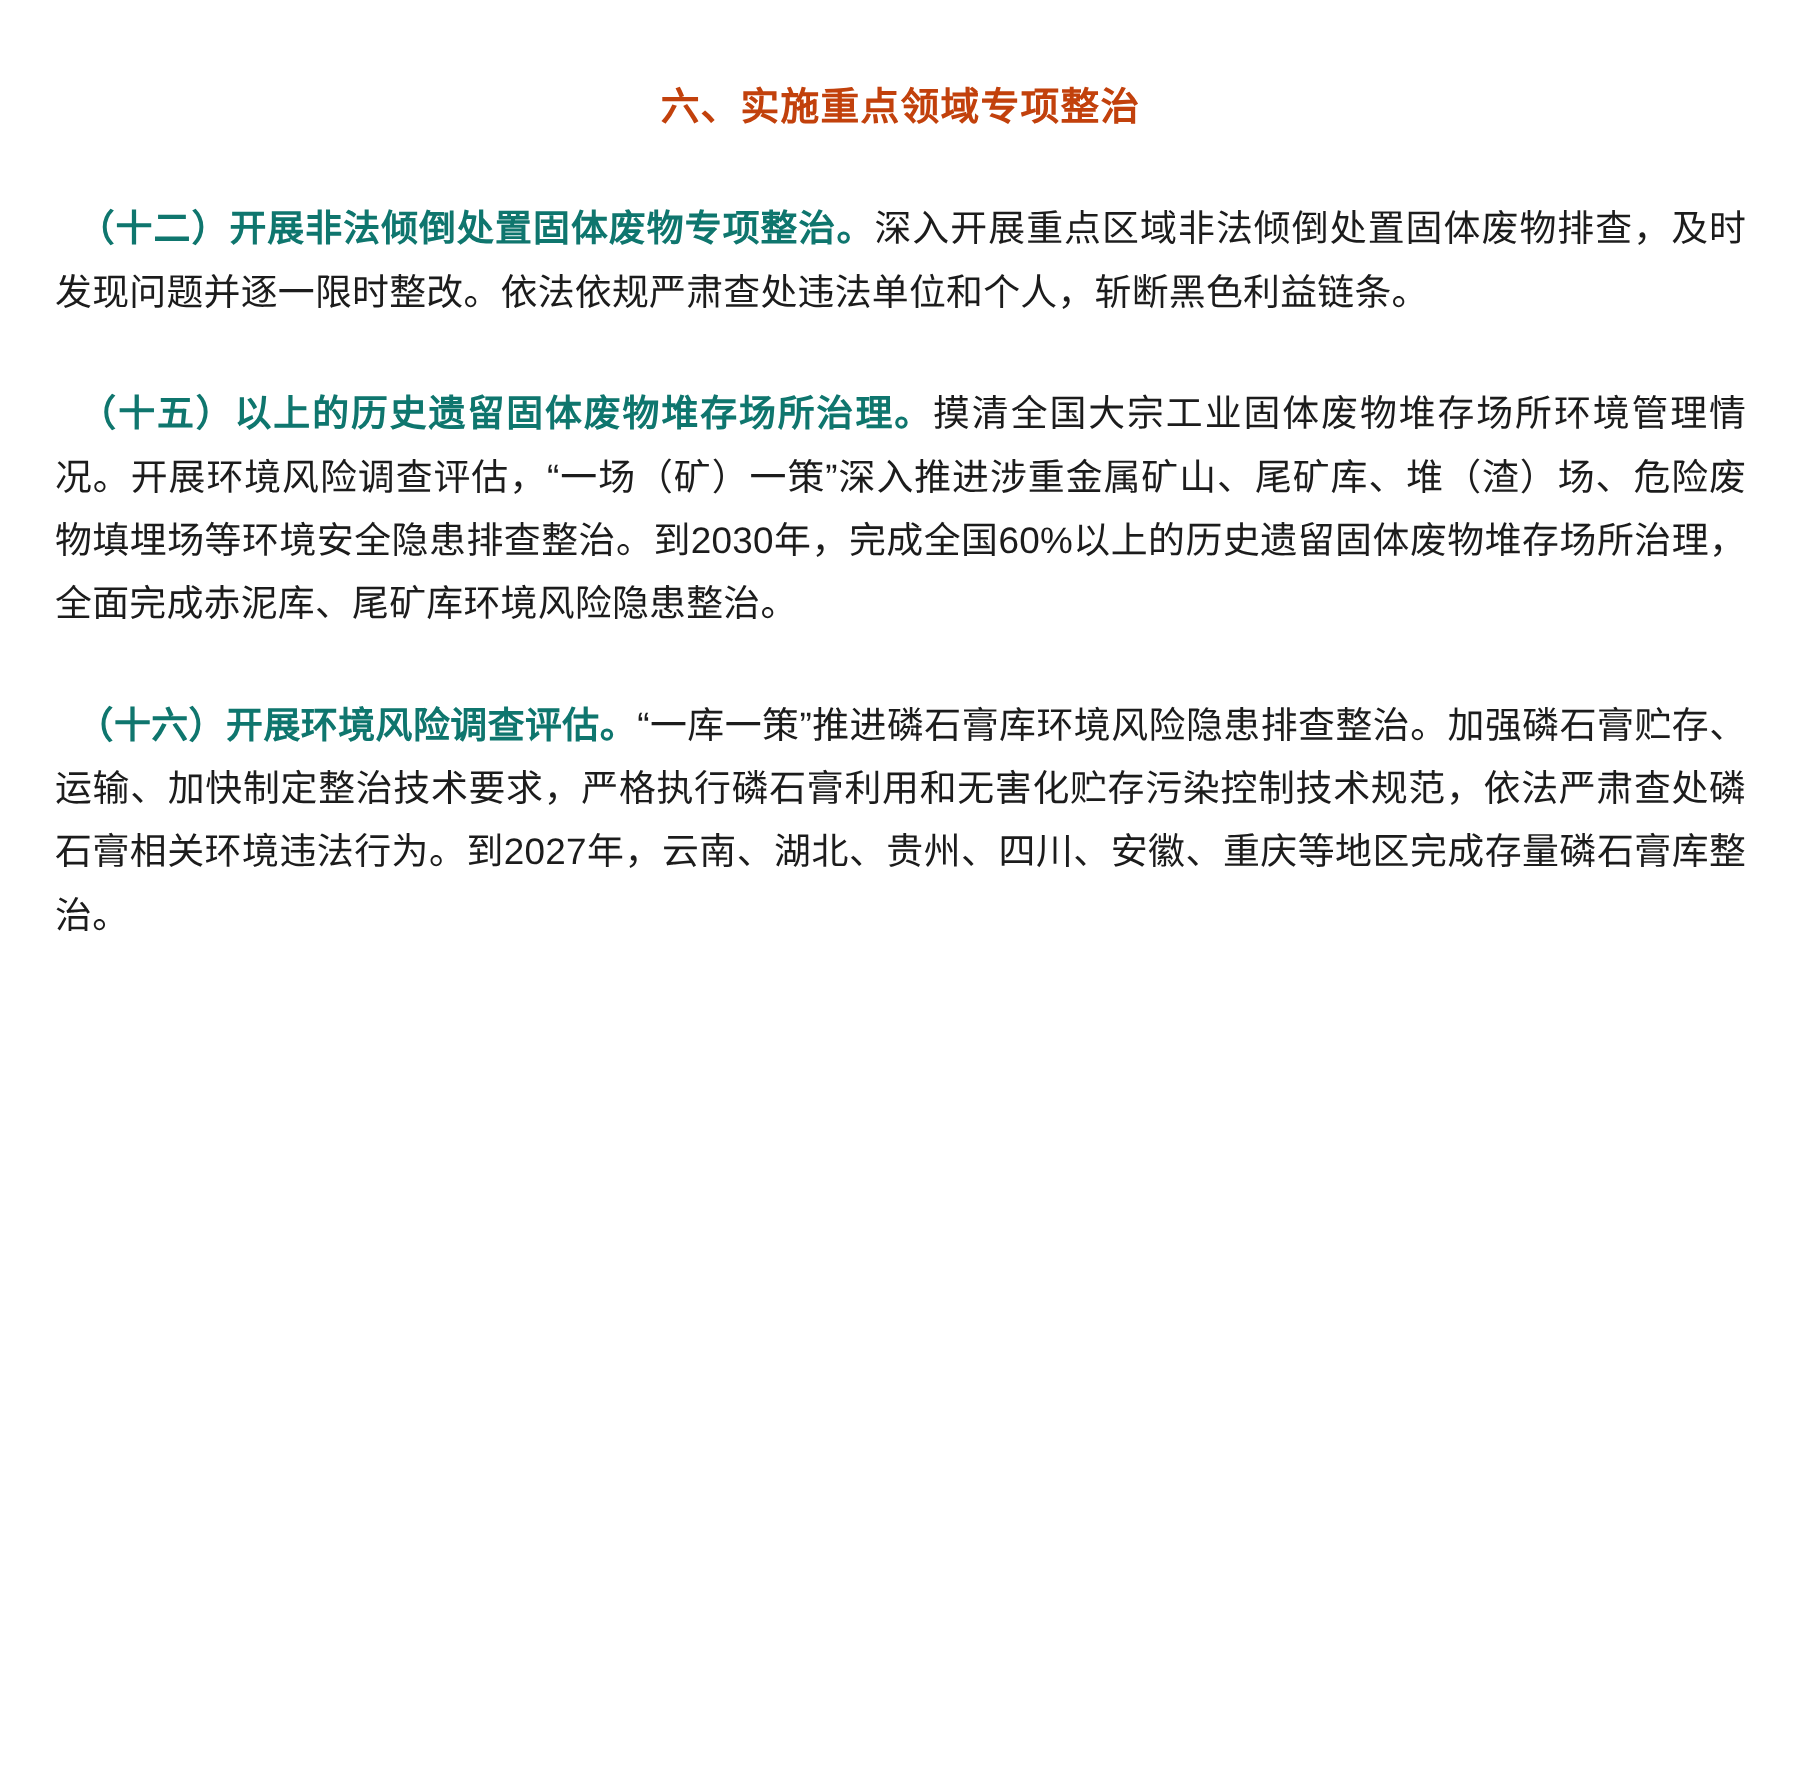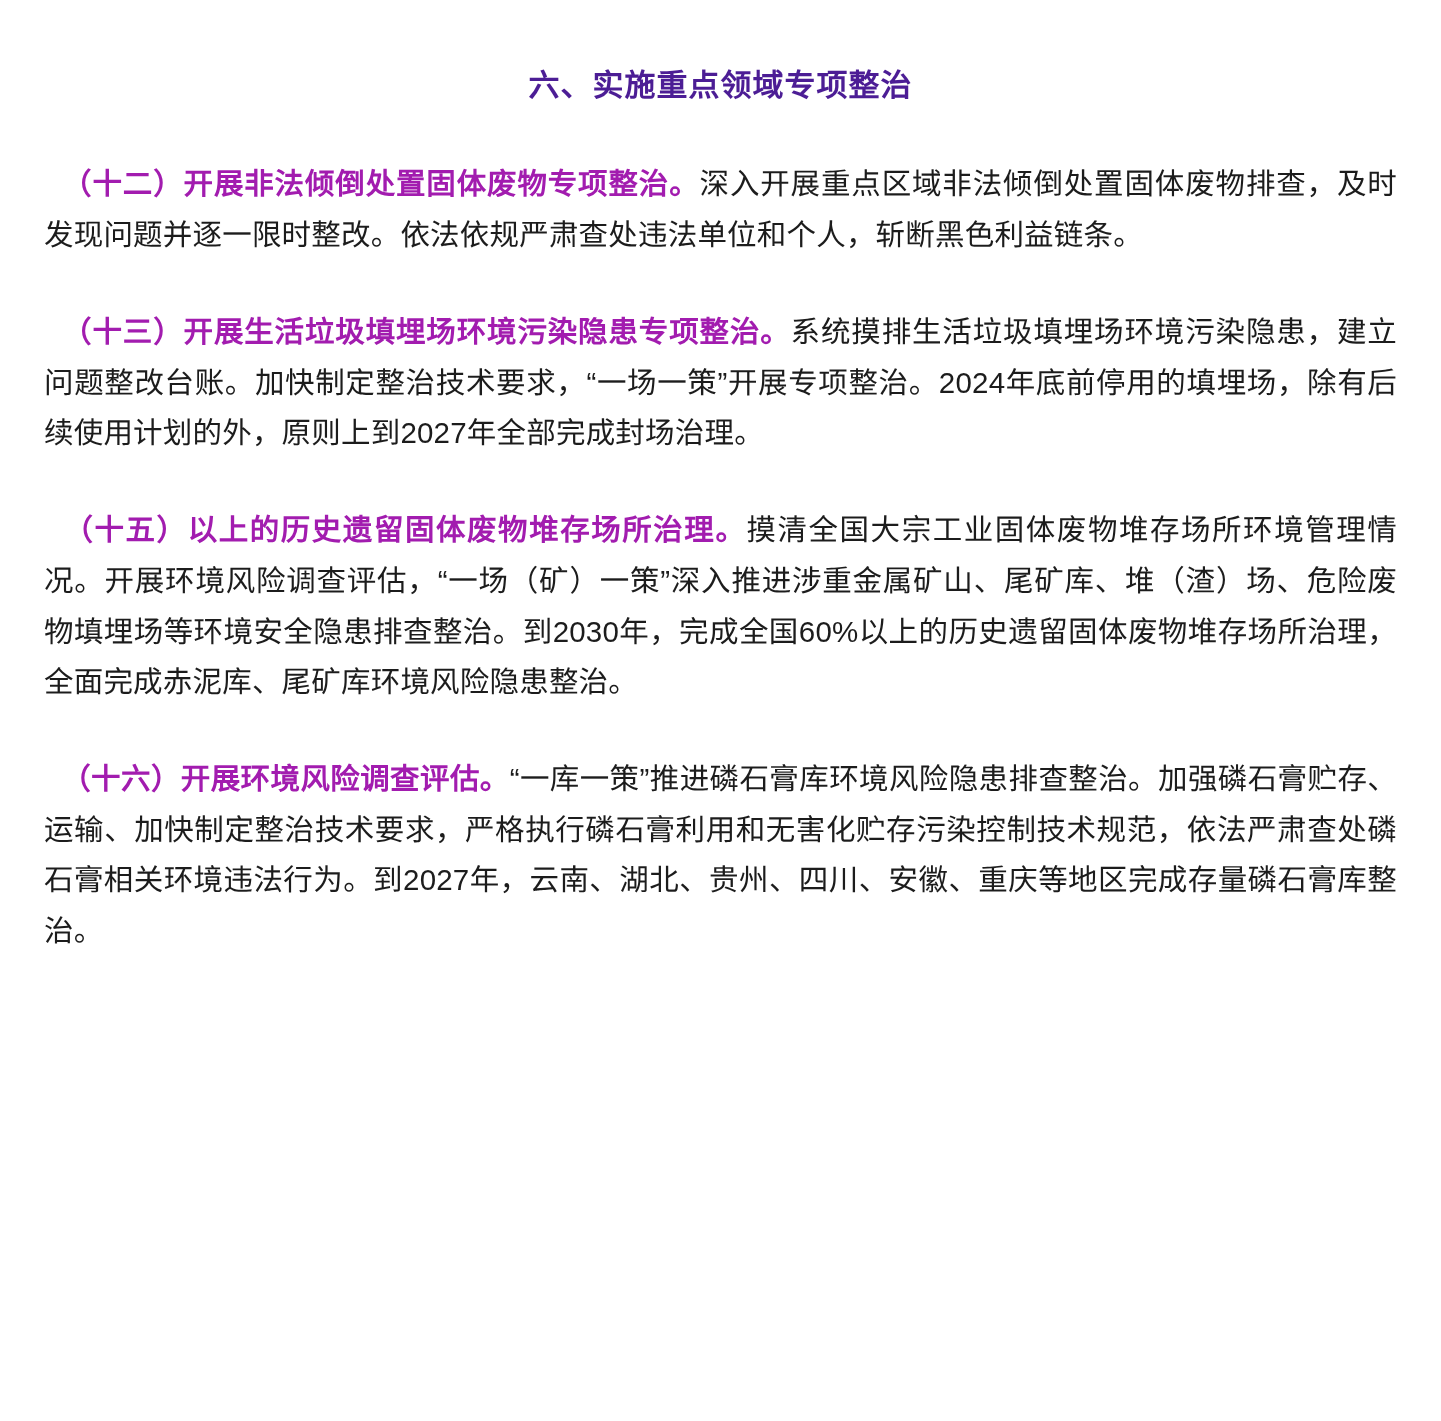--- a/index.html
+++ b/index.html
@@ -37,40 +37,37 @@
     text-justify: inter-ideograph;
     margin: 0 0 46px 0;
     color: #1c1c1c;
     letter-spacing: 0.2px;
   }
   .para:last-child {
     margin-bottom: 0;
   }
   .para .lead {
     font-weight: bold;
-    color: #a21caf;
+    color: #0f766e;
   }
   .lead-marker {
     font-weight: bold;
   }
 </style>
 </head>
 <body>
 
 <div class="page">
 
-  <h2 class="section-heading" style="color: #4c1d95;">六、实施重点领域专项整治</h2>
+  <h2 class="section-heading" style="color: #c2410c;">六、实施重点领域专项整治</h2>
 
   <p class="para">
     &nbsp;&nbsp;<span class="lead lead-marker">（十二）</span><span class="lead">开展非法倾倒处置固体废物专项整治。</span><span>深入开展重点区域非法倾倒处置固体废物排查，及时发现问题并逐一限时整改。依法依规严肃查处违法单位和个人，斩断黑色利益链条。</span>
   </p>
 
-  <p class="para">
-    &nbsp;&nbsp;<span class="lead lead-marker">（十三）</span><span class="lead">开展生活垃圾填埋场环境污染隐患专项整治。</span><span>系统摸排生活垃圾填埋场环境污染隐患，建立问题整改台账。加快制定整治技术要求，“一场一策”开展专项整治。2024年底前停用的填埋场，除有后续使用计划的外，原则上到2027年全部完成封场治理。</span>
-  </p>
 
 
   <p class="para">
     &nbsp;&nbsp;<span class="lead lead-marker">（十五）</span><span class="lead">以上的历史遗留固体废物堆存场所治理。</span><span>摸清全国大宗工业固体废物堆存场所环境管理情况。开展环境风险调查评估，“一场（矿）一策”深入推进涉重金属矿山、尾矿库、堆（渣）场、危险废物填埋场等环境安全隐患排查整治。到2030年，完成全国60%以上的历史遗留固体废物堆存场所治理，全面完成赤泥库、尾矿库环境风险隐患整治。</span>
   </p>
 
   <p class="para">
     &nbsp;&nbsp;<span class="lead lead-marker">（十六）</span><span class="lead">开展环境风险调查评估。</span><span>“一库一策”推进磷石膏库环境风险隐患排查整治。加强磷石膏贮存、运输、加快制定整治技术要求，严格执行磷石膏利用和无害化贮存污染控制技术规范，依法严肃查处磷石膏相关环境违法行为。到2027年，云南、湖北、贵州、四川、安徽、重庆等地区完成存量磷石膏库整治。</span>
   </p>
 

